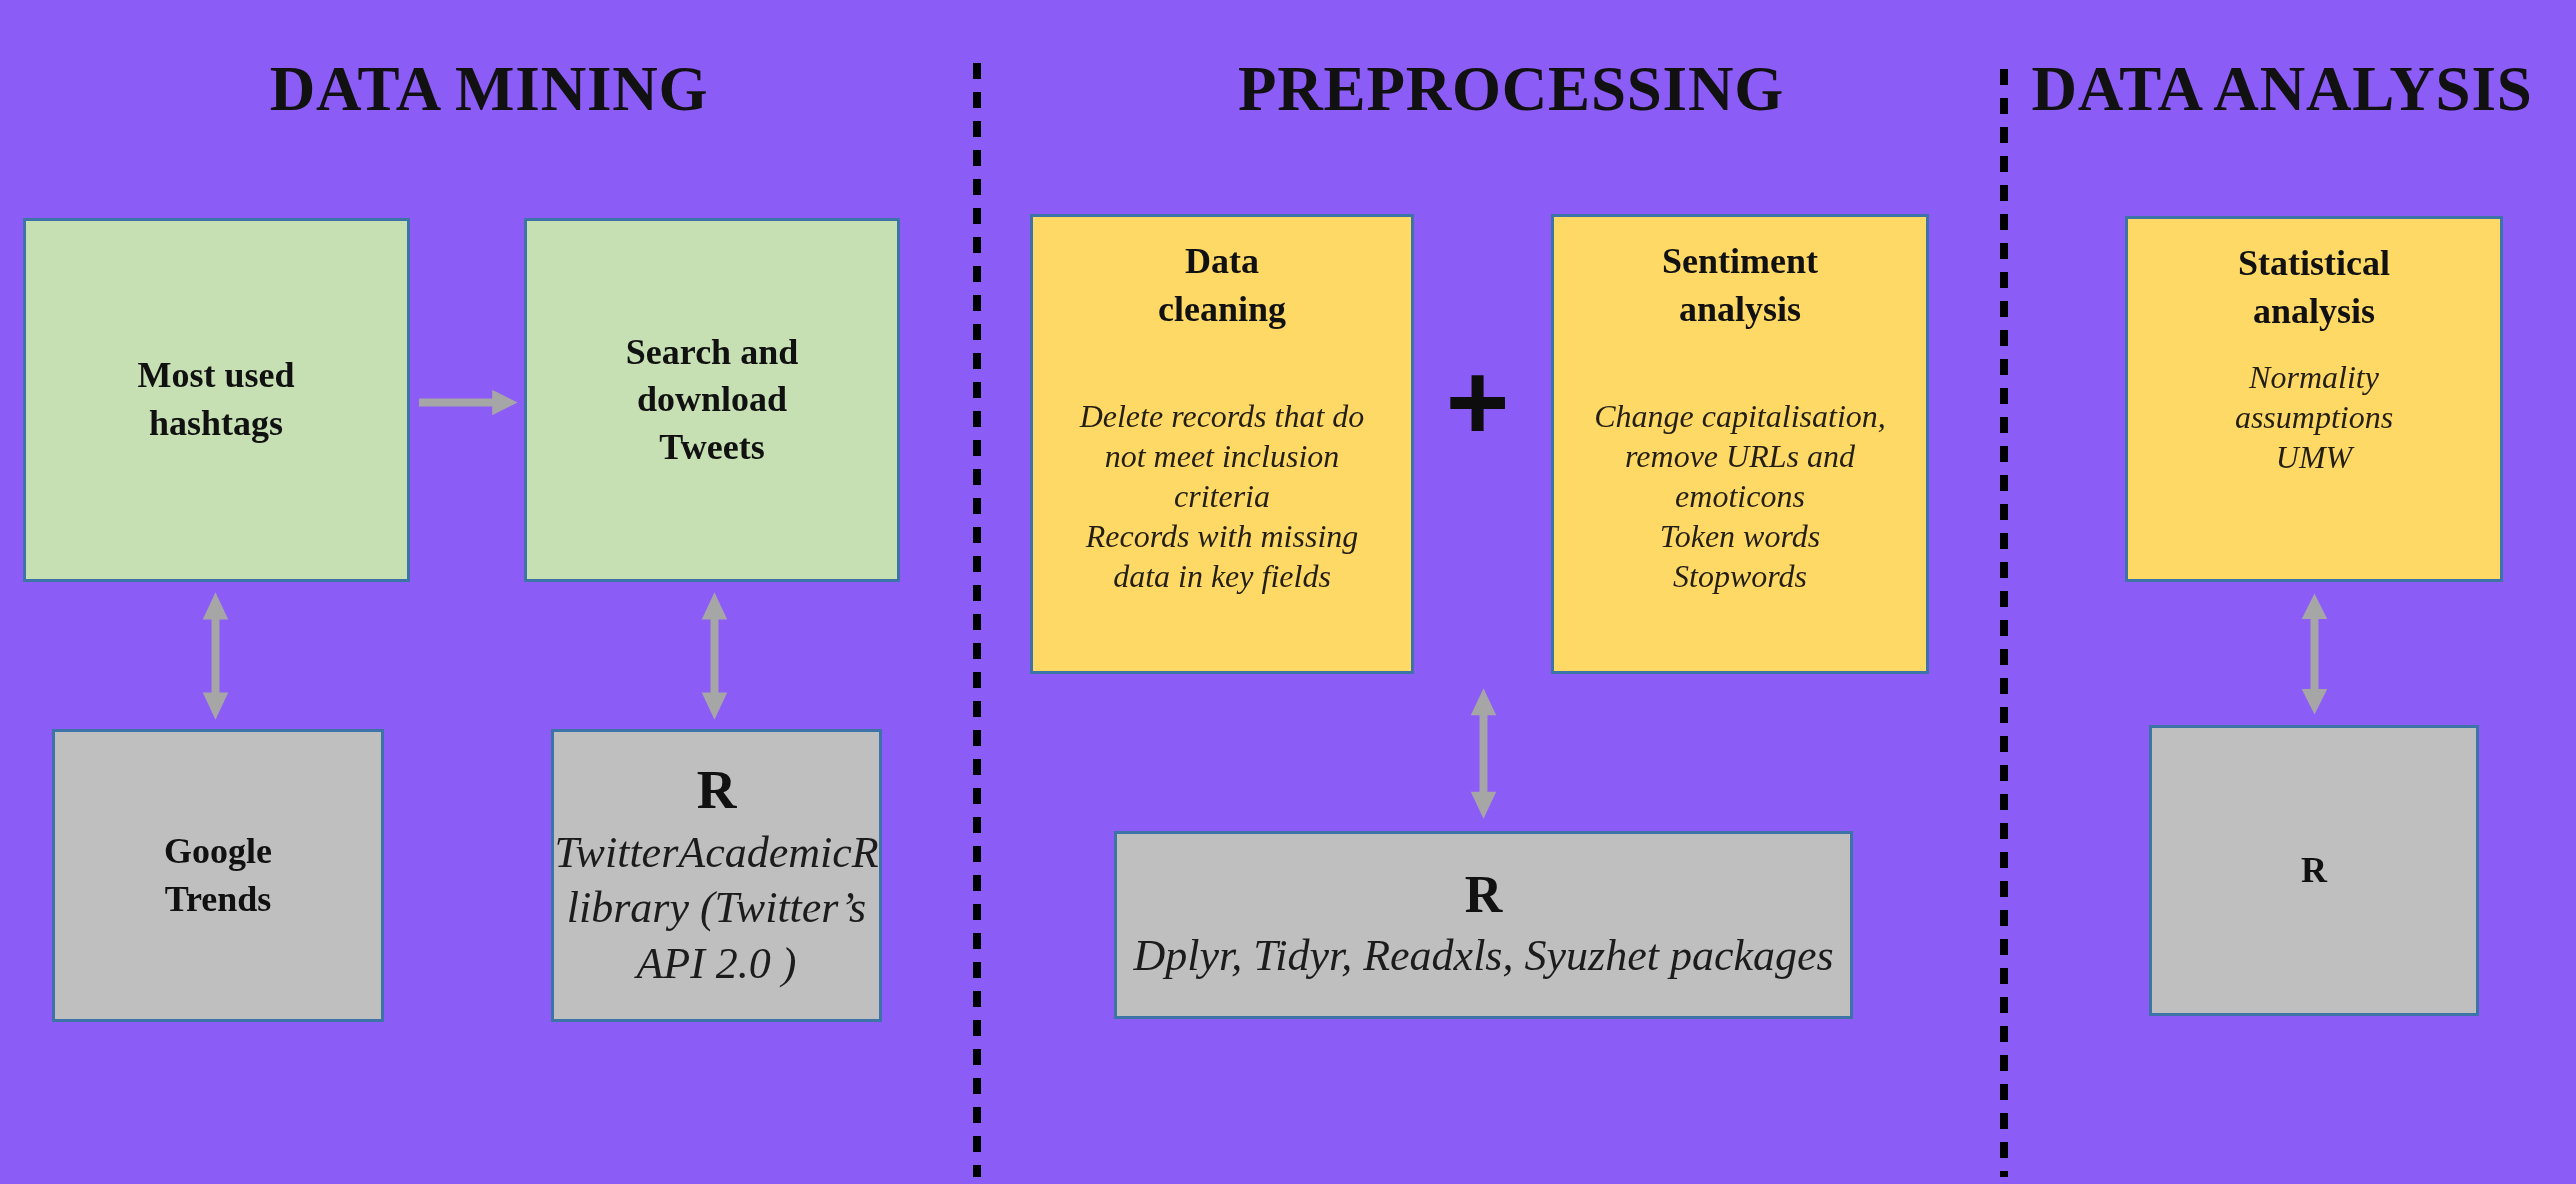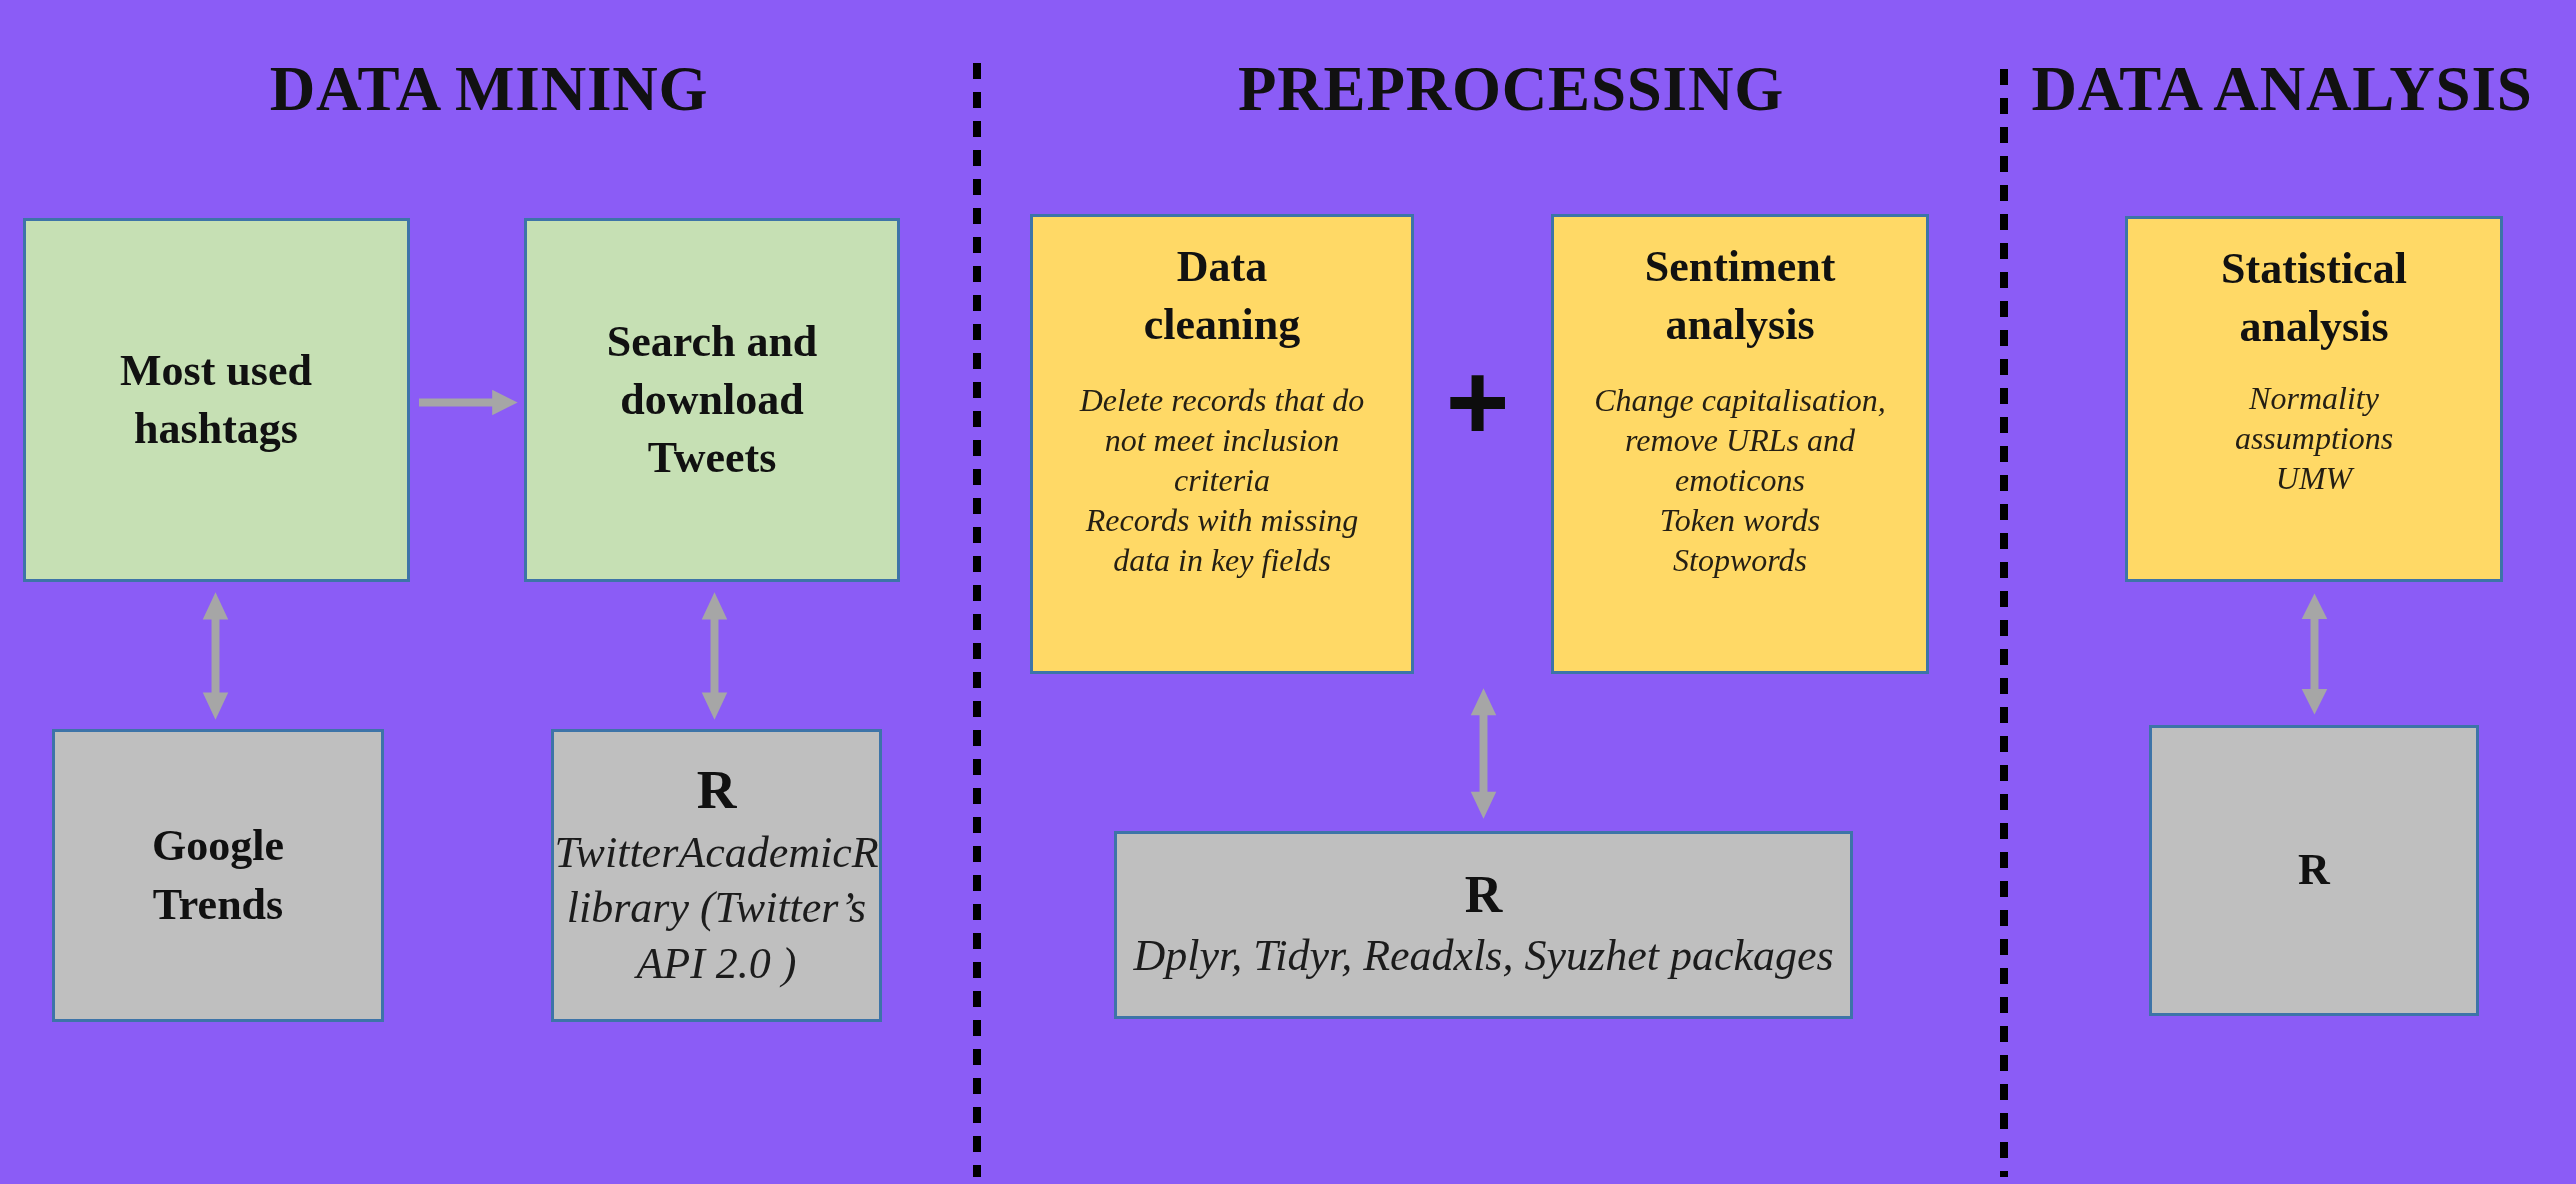--- a/index.html
+++ b/index.html
@@ -45,21 +45,21 @@
     align-items: center;
     justify-content: center;
     text-align: center;
   }
   .box.green  { background: var(--green); }
   .box.gray   { background: var(--gray); }
   .box.yellow { background: var(--yellow); justify-content: flex-start; }
 
   .box-title {
     font-weight: bold;
-    font-size: 44px;
+    font-size: 36px;
     line-height: 1.32;
     white-space: pre-line;
     color: #111111;
   }
   .box-title.r-label { font-size: 55px; line-height: 1.1; }
 
   .box-details {
     font-style: italic;
     font-size: 32px;
     line-height: 1.25;
@@ -69,21 +69,21 @@
   .box-subtitle {
     font-style: italic;
     font-size: 44px;
     line-height: 1.26;
     white-space: pre-line;
     color: #1c1c1c;
     margin-top: 4.8px;
   }
 
   .yellow .box-title   { margin-top: 21px; }
-  .yellow .box-details { margin-top: 26px; }
+  .yellow .box-details { margin-top: 63px; }
   .yellow.short .box-details { margin-top: 22px; }
 
   .arrow { position: absolute; color: var(--arrow); }
   .arrow svg { display: block; width: 100%; height: 100%; }
 
   .plus-sign {
     position: absolute;
     width: 97px;
     height: 129px;
     line-height: 121px;

